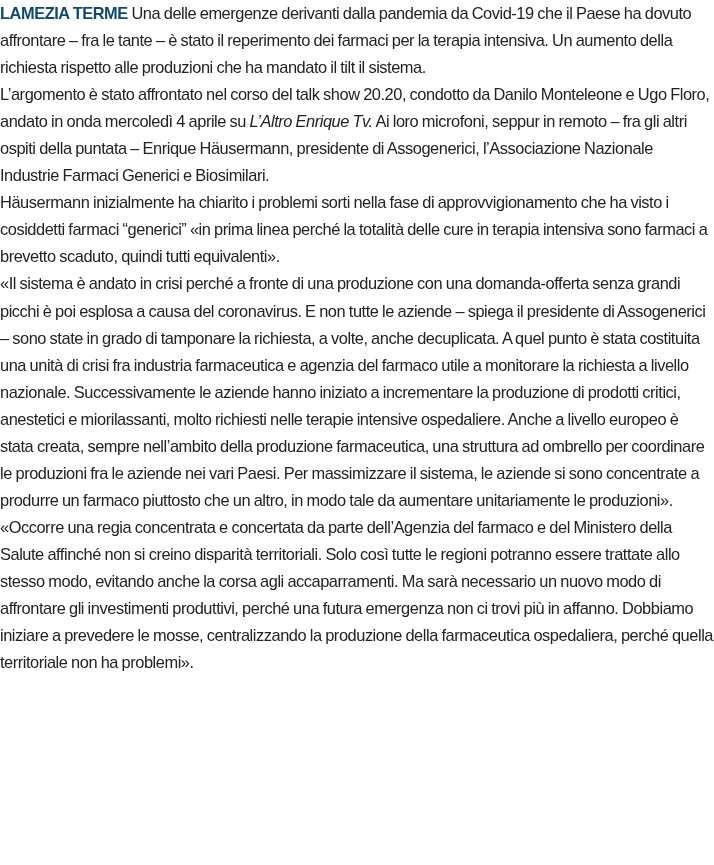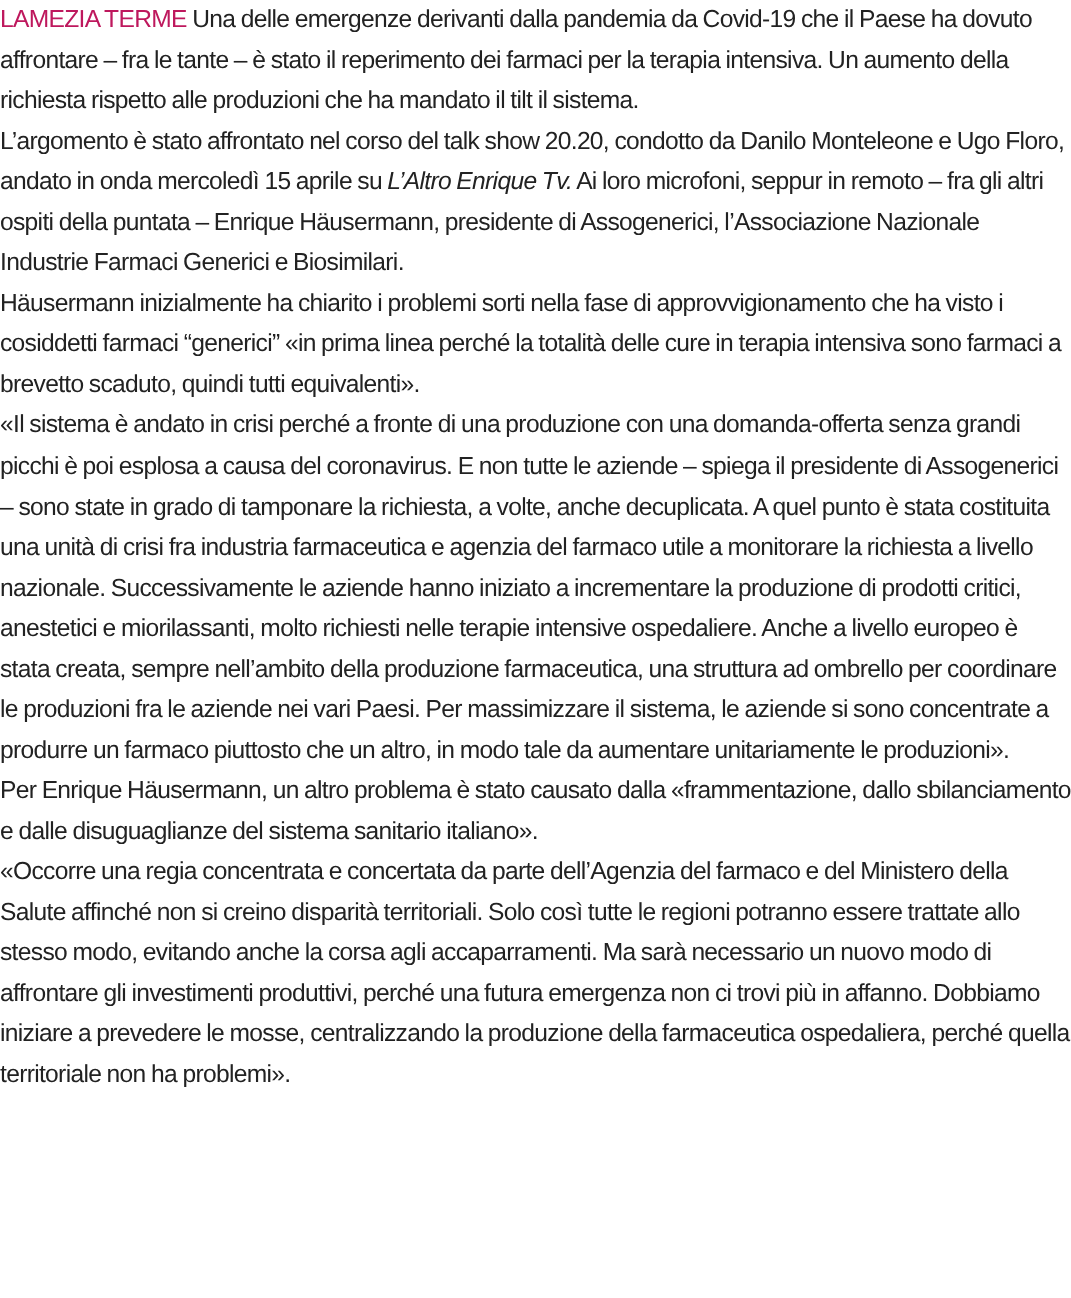--- a/index.html
+++ b/index.html
@@ -22,31 +22,30 @@
       line-height: 27.05px;
       color: #222222;
       letter-spacing: -0.45px;
       word-spacing: -0.5px;
     }
     .article p {
       margin: 0;
       padding: 0;
     }
     .dateline {
-      font-weight: normal;
-      color: #be185d;
+      font-weight: bold;
+      color: #0c4a6e;
       text-align: right;
     }
     em {
       font-style: italic;
     }
   </style>
 </head>
 <body>
 
 <div class="article">
   <p><strong class="dateline">LAMEZIA TERME</strong><span> Una delle emergenze derivanti dalla pandemia da Covid-19 che il Paese ha dovuto affrontare – fra le tante – è stato il reperimento dei farmaci per la terapia intensiva. Un aumento della richiesta rispetto alle produzioni che ha mandato il tilt il sistema.</span></p>
-  <p><span>L’argomento è stato affrontato nel corso del talk show 20.20, condotto da Danilo Monteleone e Ugo Floro, andato in onda mercoledì 15 aprile su </span><em>L’Altro Enrique Tv.</em><span> Ai loro microfoni, seppur in remoto – fra gli altri ospiti della puntata – Enrique Häusermann, presidente di Assogenerici, l’Associazione Nazionale Industrie Farmaci Generici e Biosimilari.</span></p>
+  <p><span>L’argomento è stato affrontato nel corso del talk show 20.20, condotto da Danilo Monteleone e Ugo Floro, andato in onda mercoledì 4 aprile su </span><em>L’Altro Enrique Tv.</em><span> Ai loro microfoni, seppur in remoto – fra gli altri ospiti della puntata – Enrique Häusermann, presidente di Assogenerici, l’Associazione Nazionale Industrie Farmaci Generici e Biosimilari.</span></p>
   <p><span>Häusermann inizialmente ha chiarito i problemi sorti nella fase di approvvigionamento che ha visto i cosiddetti farmaci “generici” «in prima linea perché la totalità delle cure in terapia intensiva sono farmaci a brevetto scaduto, quindi tutti equivalenti».</span></p>
   <p><span>«Il sistema è andato in crisi perché a fronte di una produzione con una domanda-offerta senza grandi picchi è poi esplosa a causa del coronavirus. E non tutte le aziende – spiega il presidente di Assogenerici – sono state in grado di tamponare la richiesta, a volte, anche decuplicata. A quel punto è stata costituita una unità di crisi fra industria farmaceutica e agenzia del farmaco utile a monitorare la richiesta a livello nazionale. Successivamente le aziende hanno iniziato a incrementare la produzione di prodotti critici, anestetici e miorilassanti, molto richiesti nelle terapie intensive ospedaliere. Anche a livello europeo è stata creata, sempre nell’ambito della produzione farmaceutica, una struttura ad ombrello per coordinare le produzioni fra le aziende nei vari Paesi. Per massimizzare il sistema, le aziende si sono concentrate a produrre un farmaco piuttosto che un altro, in modo tale da aumentare unitariamente le produzioni».</span></p>
-  <p><span>Per Enrique Häusermann, un altro problema è stato causato dalla «frammentazione, dallo sbilanciamento e dalle disuguaglianze del sistema sanitario italiano».</span></p>
   <p><span>«Occorre una regia concentrata e concertata da parte dell’Agenzia del farmaco e del Ministero della Salute affinché non si creino disparità territoriali. Solo così tutte le regioni potranno essere trattate allo stesso modo, evitando anche la corsa agli accaparramenti. Ma sarà necessario un nuovo modo di affrontare gli investimenti produttivi, perché una futura emergenza non ci trovi più in affanno. Dobbiamo iniziare a prevedere le mosse, centralizzando la produzione della farmaceutica ospedaliera, perché quella territoriale non ha problemi».</span></p>
 </div>
 
 </body></html>

